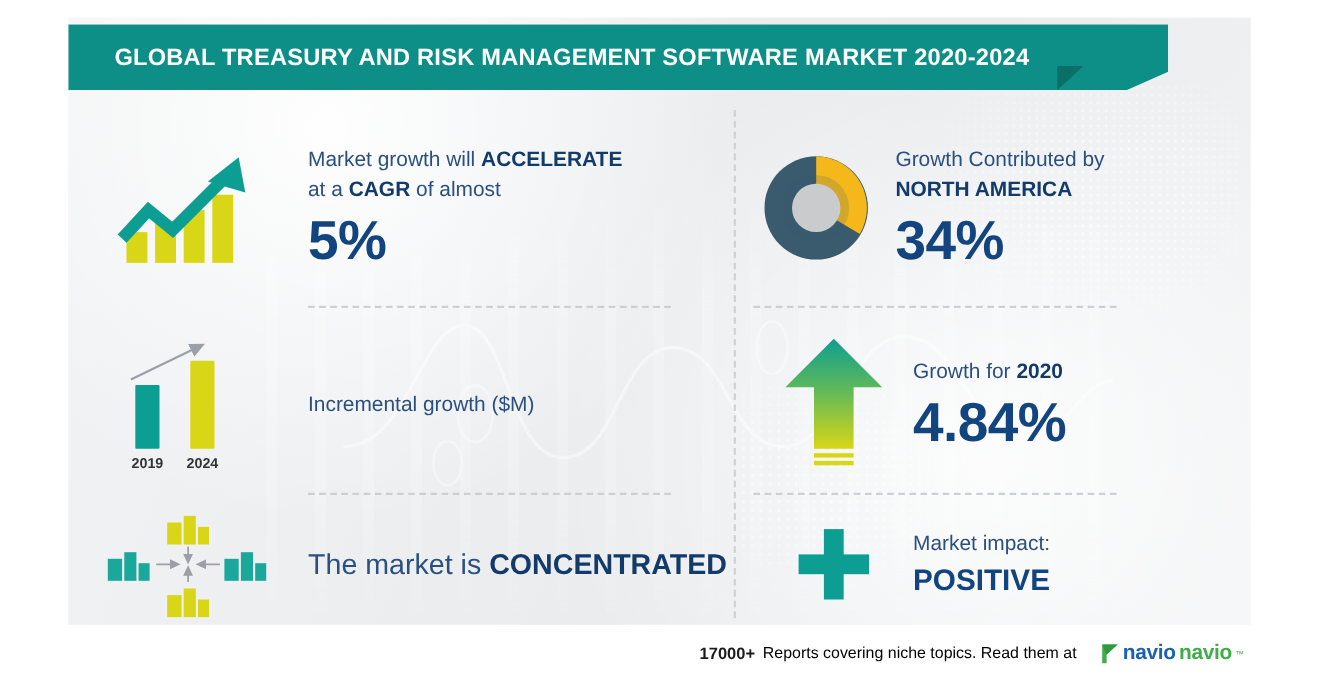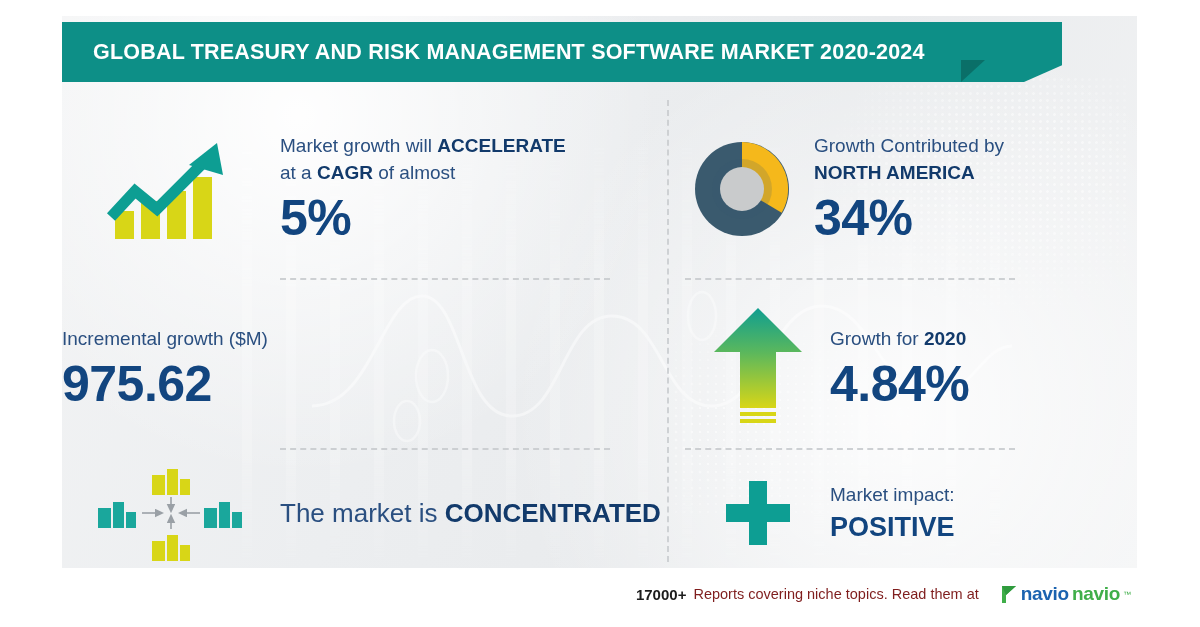--- a/index.html
+++ b/index.html
@@ -50,21 +50,21 @@
   .bg-wave{position:absolute;left:250px;top:240px;width:700px;height:230px;opacity:.85;}
   
   .ribbon-wrap{position:absolute;left:62px;top:22px;width:1000px;height:60px;}
   .ribbon{
     position:absolute;left:0;top:0;width:100%;height:100%;
     background:#0d8f87;
     clip-path:polygon(0 0, 100% 0, 100% 72%, 96.2% 100%, 0 100%);
     display:flex;align-items:center;
   }
   .ribbon h1{
-    margin:0;padding-left:31px;
+    margin:0;padding-left:42px;
     color:#ffffff;font-size:21.5px;font-weight:bold;letter-spacing:.2px;
     font-family:"Liberation Sans", sans-serif;white-space:nowrap;
   }
   .ribbon-fold{
     position:absolute;left:961px;top:60px;width:24px;height:22px;
     background:#0a6f68;
     clip-path:polygon(0 0, 100% 0, 0 100%);
   }
   
   .content{position:absolute;left:62px;top:92px;width:1075px;height:476px;}
@@ -115,21 +115,21 @@
   .footer{
     position:absolute;left:62px;top:576px;width:1075px;height:36px;
     display:flex;align-items:center;justify-content:flex-end;
     background:#ffffff;
   }
   .footer-count{
     color:#1c1c1c;font-size:15px;font-weight:bold;margin-right:7px;
     font-family:"Liberation Sans", sans-serif;
   }
   .footer-text{
-    color:#7f1d1d;font-size:14.5px;margin-right:22px;
+    color:#000000;font-size:14.5px;margin-right:22px;
     font-family:"Liberation Sans", sans-serif;
   }
   .logo{display:flex;align-items:center;gap:3px;margin-right:6px;}
   .logo-word{font-size:19px;font-weight:bold;letter-spacing:-.3px;
     font-family:"Liberation Sans", sans-serif;}
   .logo-tech{color:#1b63b0;}
   .logo-navio{color:#3fae49;}
   .logo-tm{font-size:8px;color:#3fae49;vertical-align:super;}
 </style>
 </head>
@@ -185,23 +185,36 @@
         <div class="text-cell">
           <div class="lead">
             <span>Market growth will </span><b>ACCELERATE</b><br>
             <span>at a </span><b>CAGR</b><span> of almost</span>
           </div>
           <div class="bignum">5%</div>
         </div>
       </div>
 
       <div class="row row-l2">
+        <div class="icon-cell" style="width:218px;">
+          <svg width="132" height="126" viewBox="0 0 132 126">
+            <defs>
+              <marker id="grayArrow" markerWidth="7" markerHeight="7" refX="4" refY="3.2" orient="auto">
+                <path d="M0,0 L7,3.2 L0,6.4 Z" fill="#9aa0a6"></path>
+              </marker>
+            </defs>
+            <line x1="14" y1="40" x2="76" y2="10" stroke="#9aa0a6" stroke-width="2" marker-end="url(#grayArrow)"></line>
+            <rect x="18" y="45" width="22" height="58" fill="#0d9e93" rx="1"></rect>
+            <rect x="68" y="23" width="22" height="80" fill="#d8d617" rx="1"></rect>
+            <text x="29" y="120" font-family="Liberation Sans, sans-serif" font-size="13" font-weight="bold" fill="#333" text-anchor="middle">2019</text>
+            <text x="79" y="120" font-family="Liberation Sans, sans-serif" font-size="13" font-weight="bold" fill="#333" text-anchor="middle">2024</text>
+          </svg>
+        </div>
         <div class="text-cell">
           <div class="lead">Incremental growth ($M)</div>
-          <div class="bignum">975.62</div>
         </div>
       </div>
 
       <div class="row row-l3">
         <div class="icon-cell" style="width:218px;">
           <svg width="150" height="100" viewBox="0 0 150 100">
             <defs>
               <marker id="gA2" markerWidth="6" markerHeight="6" refX="3.4" refY="2.8" orient="auto">
                 <path d="M0,0 L6,2.8 L0,5.6 Z" fill="#9aa0a6"></path>
               </marker>

